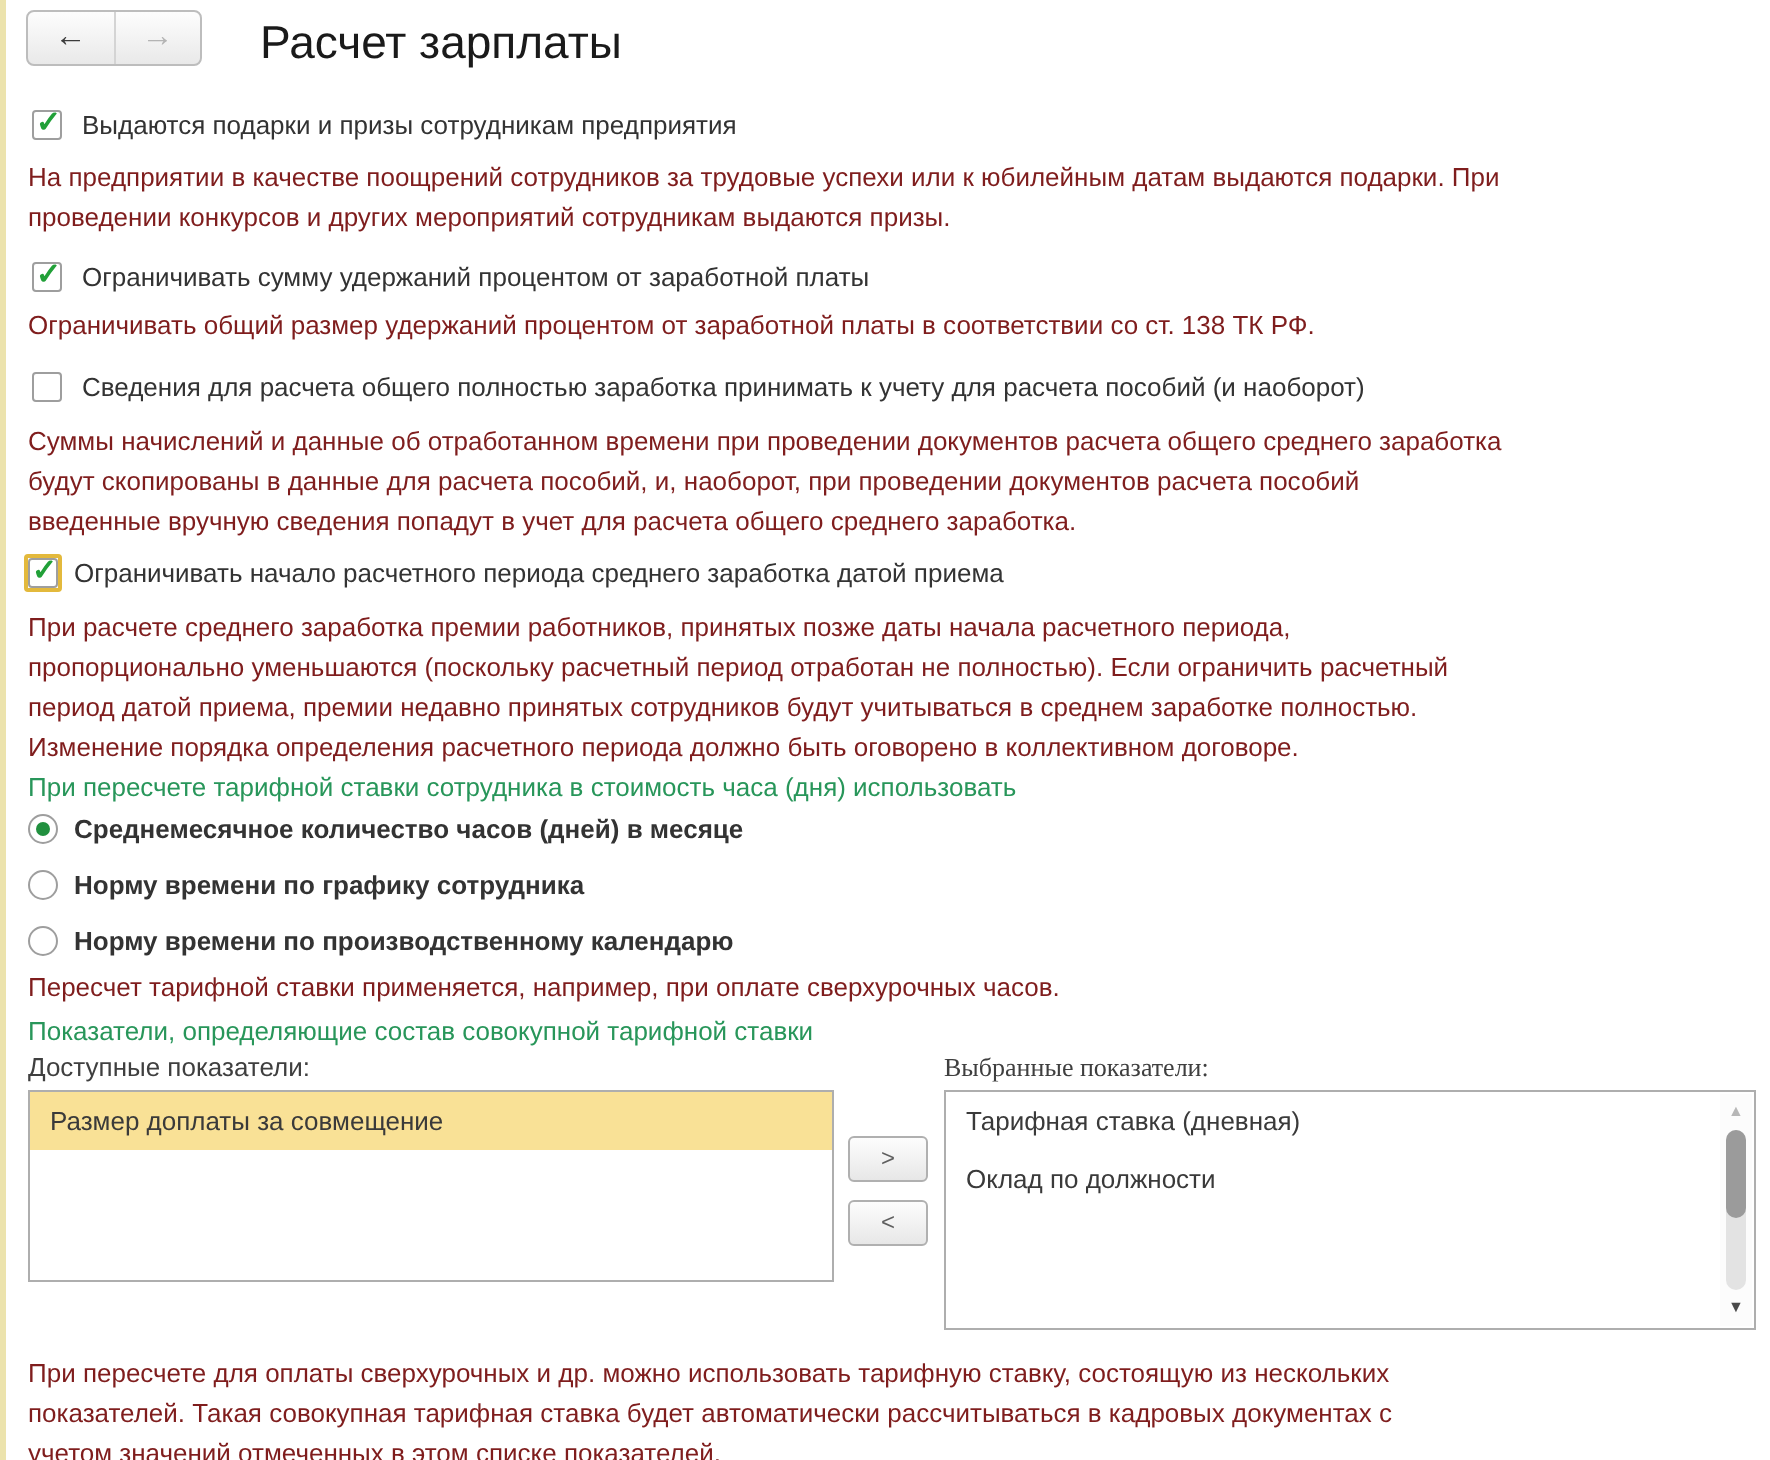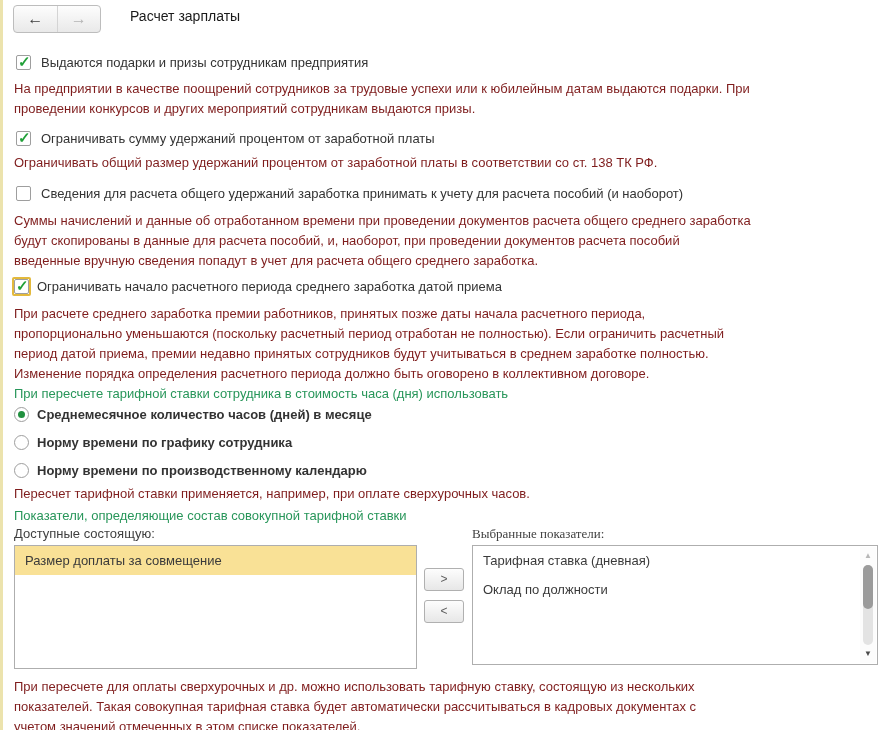--- a/index.html
+++ b/index.html
@@ -17,21 +17,21 @@
   .nav-group {
     position:absolute; left:13px; top:5px; width:88px; height:28px;
     border:1px solid #bdbdbd; border-radius:4px;
     background:linear-gradient(#fdfdfd,#e9e9e9);
     display:flex; overflow:hidden;
   }
   .nav-btn { flex:1; display:flex; align-items:center; justify-content:center;
     font-size:16px; font-weight:bold; cursor:pointer; }
   .nav-btn.back { color:#3c3c3c; border-right:1px solid #d4d4d4; }
   .nav-btn.fwd  { color:#b4b4b4; }
-  .page-title { position:absolute; left:130px; top:8px; font-size:14px; color:#1a1a1a; }
+  .page-title { position:absolute; left:130px; top:8px; font-size:23px; color:#1a1a1a; }
 
   
   .cb-row { position:absolute; left:14px; display:flex; align-items:center; height:20px; cursor:default; }
   .focus-wrap { display:inline-block; line-height:0; border:2px solid transparent; border-radius:2px; }
   .focus-wrap.on { border-color:#e3b93c; }
   .checkbox {
     display:inline-block; width:15px; height:15px; background:#fff;
     border:1px solid #9e9e9e; border-radius:2px; position:relative;
   }
   .checkbox .check {
@@ -111,21 +111,21 @@
   <div class="cb-row" style="top:128px;">
     <span class="focus-wrap"><span class="checkbox on"><span class="check">✓</span></span></span>
     <span class="cb-label">Ограничивать сумму удержаний процентом от заработной платы</span>
   </div>
   <div class="desc" style="top:153px;">
     <div class="ln">Ограничивать общий размер удержаний процентом от заработной платы в соответствии со ст. 138 ТК РФ.</div>
   </div>
 
   <div class="cb-row" style="top:183px;">
     <span class="focus-wrap"><span class="checkbox"></span></span>
-    <span class="cb-label">Сведения для расчета общего удержаний заработка принимать к учету для расчета пособий (и наоборот)</span>
+    <span class="cb-label">Сведения для расчета общего полностью заработка принимать к учету для расчета пособий (и наоборот)</span>
   </div>
   <div class="desc" style="top:211px;">
     <div class="ln">Суммы начислений и данные об отработанном времени при проведении документов расчета общего среднего заработка</div>
     <div class="ln">будут скопированы в данные для расчета пособий, и, наоборот, при проведении документов расчета пособий</div>
     <div class="ln">введенные вручную сведения попадут в учет для расчета общего среднего заработка.</div>
   </div>
 
   <div class="cb-row" style="top:276px; left:12px;">
     <span class="focus-wrap on"><span class="checkbox on"><span class="check">✓</span></span></span>
     <span class="cb-label" style="margin-left:6px;">Ограничивать начало расчетного периода среднего заработка датой приема</span>
@@ -152,24 +152,24 @@
   <div class="radio-row" style="top:460px;">
     <span class="radio"></span>
     <span class="radio-label">Норму времени по производственному календарю</span>
   </div>
 
   <div class="desc" style="top:484px;">
     <div class="ln">Пересчет тарифной ставки применяется, например, при оплате сверхурочных часов.</div>
   </div>
 
   <div class="green-h" style="top:507px;">Показатели, определяющие состав совокупной тарифной ставки</div>
-  <div class="list-label" style="left:14px; top:526px;">Доступные состоящую:</div>
+  <div class="list-label" style="left:14px; top:526px;">Доступные показатели:</div>
   <div class="list-label" style="left:472px; top:526px;font-family:Liberation Serif, serif;">Выбранные показатели:</div>
 
-  <div class="listbox" style="left:14px; top:545px; width:403px; height:124px;">
+  <div class="listbox" style="left:14px; top:545px; width:403px; height:96px;">
     <div class="list-item on">Размер доплаты за совмещение</div>
   </div>
 
   <div class="xfer-btn" style="left:424px; top:568px;">&gt;</div>
   <div class="xfer-btn" style="left:424px; top:600px;">&lt;</div>
 
   <div class="listbox" style="left:472px; top:545px; width:406px; height:120px;">
     <div class="list-item" style="margin-right:17px;">Тарифная ставка (дневная)</div>
     <div class="list-item" style="margin-right:17px;">Оклад по должности</div>
     <div class="scrollbar">

